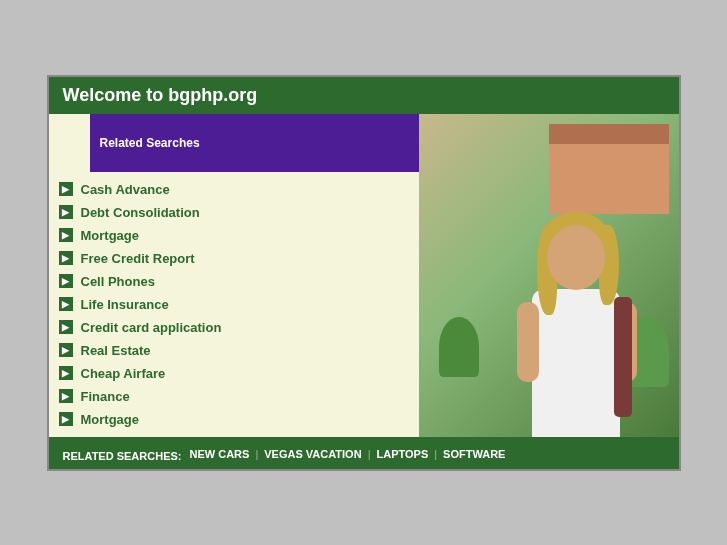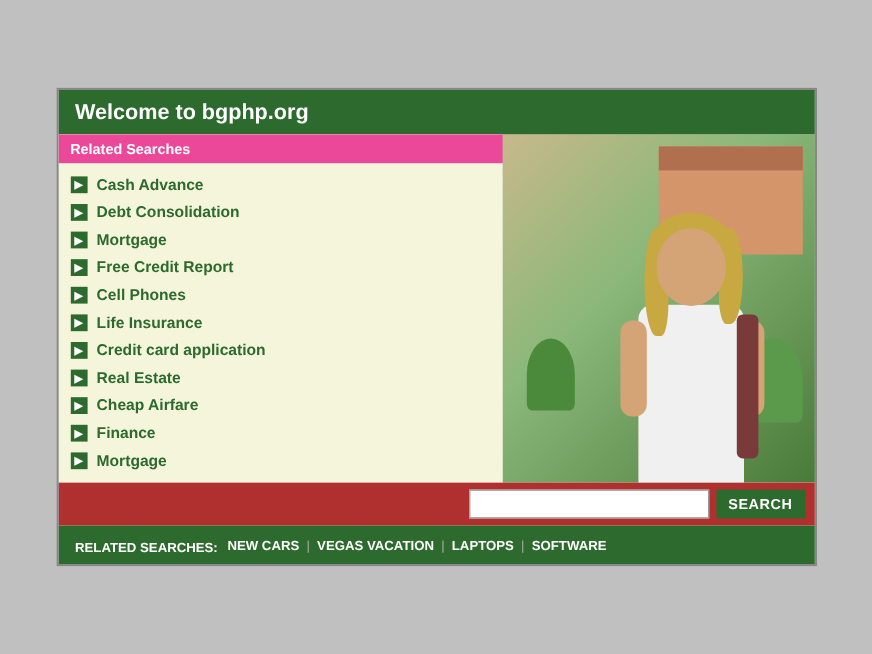--- a/index.html
+++ b/index.html
@@ -26,25 +26,26 @@
     .content-area {
       display: flex;
       flex-direction: row;
     }
     .left-panel {
       width: 370px;
       background: #f5f5dc;
       flex-shrink: 0;
     }
     .related-searches-header {
-      background: #ec4899;
+      background: #4c1d95;
       color: #fff;
       font-size: 12px;
       font-weight: bold;
-      padding: 5px 10px;
+      padding: 22px 10px;
+      margin-left: 41px;
     }
     .links-list {
       padding: 6px 0;
     }
     .link-item {
       display: flex;
       align-items: center;
       padding: 4px 10px;
       cursor: pointer;
     }
@@ -264,23 +265,19 @@
           <div style="position:absolute;top:90px;right:15px;width:18px;height:120px;background:#7a3a3a;border-radius:5px;z-index:5;"></div>
 
           <div style="position:absolute;top:95px;left:10px;width:22px;height:80px;background:#d4a476;border-radius:10px;z-index:2;"></div>
           <div style="position:absolute;top:95px;right:10px;width:22px;height:80px;background:#d4a476;border-radius:10px;z-index:2;"></div>
         </div>
       </div>
     </div>
 
   </div>
 
-  <div class="search-bar-area">
-    <input type="text" class="search-input" style="">
-    <button class="search-button">SEARCH</button>
-  </div>
 
   <div class="footer-bar">
     <span class="footer-label">RELATED SEARCHES:</span>
     <span id="footer-links-container"><span class="footer-link">NEW CARS</span><span class="footer-separator">|</span><span class="footer-link">VEGAS VACATION</span><span class="footer-separator">|</span><span class="footer-link">LAPTOPS</span><span class="footer-separator">|</span><span class="footer-link">SOFTWARE</span></span>
   </div>
 
 </div>
 
 </body></html>

